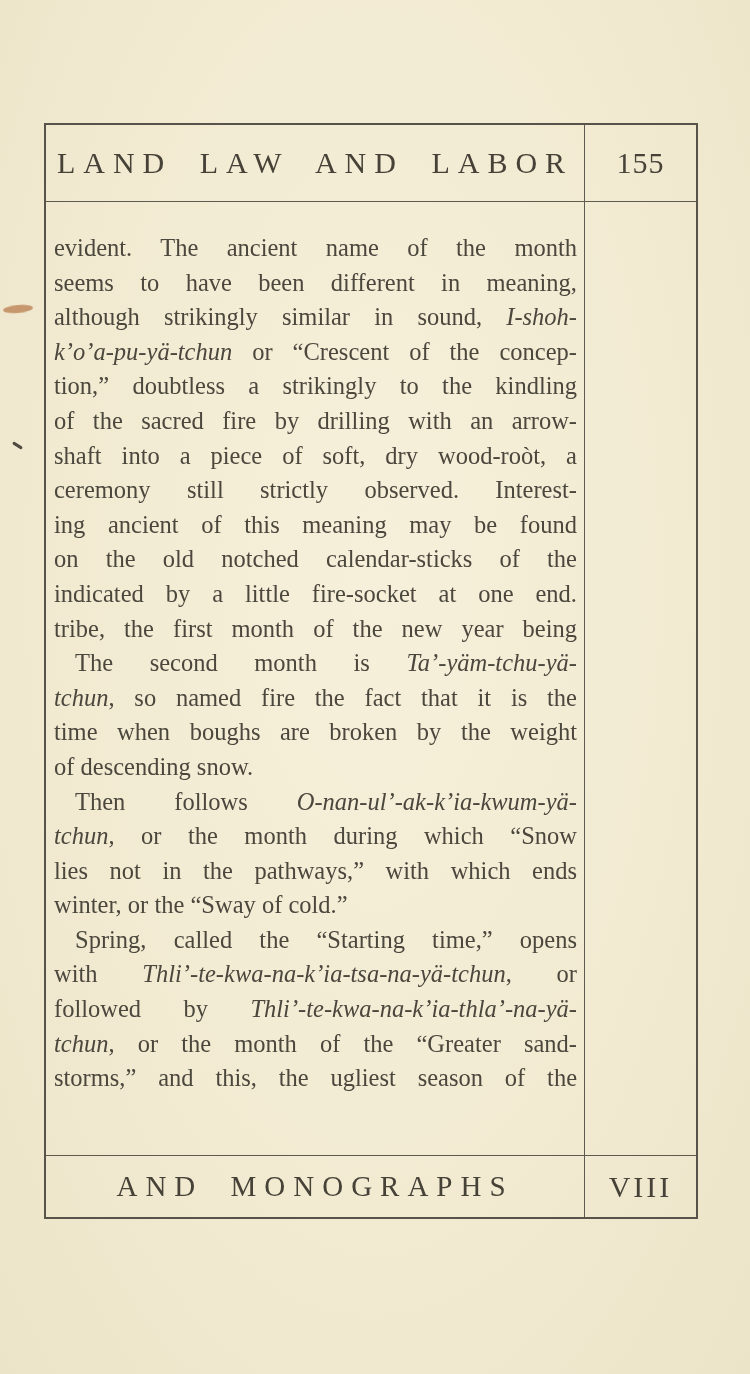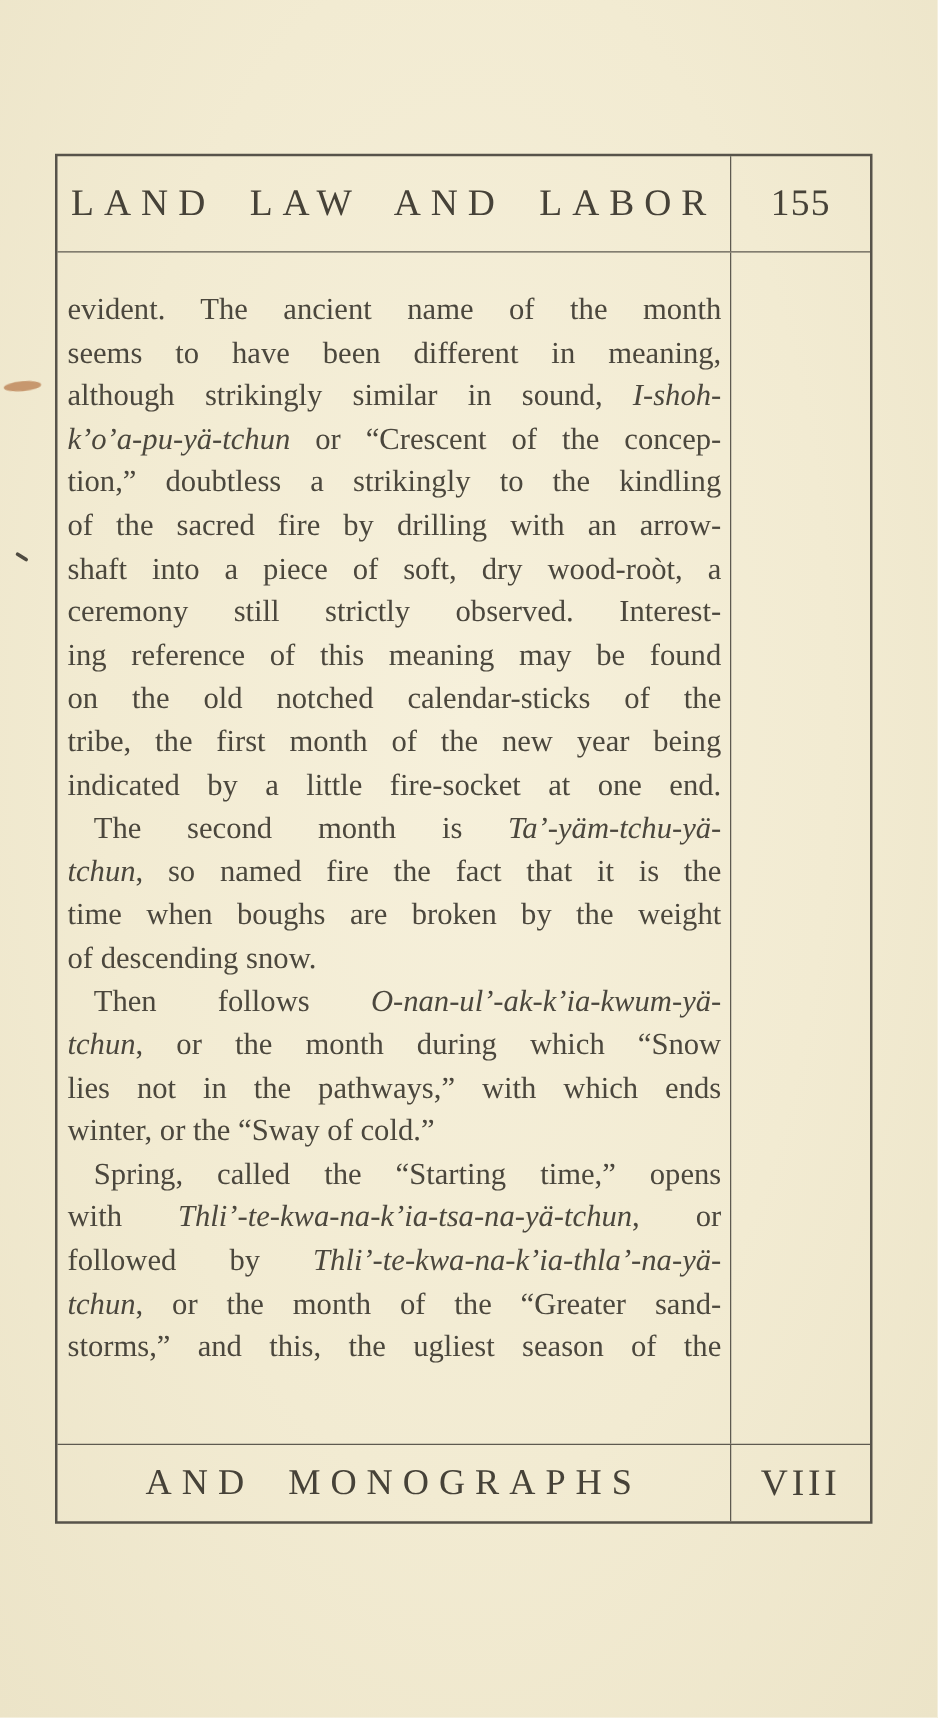--- a/index.html
+++ b/index.html
@@ -96,24 +96,24 @@
     <div class="row body-row">
       <div class="text-col">
         <div class="line"><span>evident.  The ancient name of the month</span><span class="it"></span><span></span></div>
         <div class="line"><span>seems to have been different in meaning,</span><span class="it"></span><span></span></div>
         <div class="line"><span>although strikingly similar in sound, </span><span class="it">I-shoh-</span><span></span></div>
         <div class="line"><span></span><span class="it">k’o’a-pu-yä-tchun</span><span> or “Crescent of the concep-</span></div>
         <div class="line"><span>tion,” doubtless a strikingly to the kindling</span><span class="it"></span><span></span></div>
         <div class="line"><span>of the sacred fire by drilling with an arrow-</span><span class="it"></span><span></span></div>
         <div class="line"><span>shaft into a piece of soft, dry wood-roòt, a</span><span class="it"></span><span></span></div>
         <div class="line"><span>ceremony still strictly observed.  Interest-</span><span class="it"></span><span></span></div>
-        <div class="line"><span>ing reference of this meaning may be found</span><span class="it"></span><span></span></div>
+        <div class="line"><span>ing ancient of this meaning may be found</span><span class="it"></span><span></span></div>
         <div class="line"><span>on the old notched calendar-sticks of the</span><span class="it"></span><span></span></div>
+        <div class="line"><span>indicated by a little fire-socket at one end.</span><span class="it"></span><span></span></div>
         <div class="line"><span>tribe, the first month of the new year being</span><span class="it"></span><span></span></div>
-        <div class="line"><span>indicated by a little fire-socket at one end.</span><span class="it"></span><span></span></div>
         <div class="line ind"><span>The second month is </span><span class="it">Ta’-yäm-tchu-yä-</span><span></span></div>
         <div class="line"><span class="it">tchun</span><span>, so named fire the fact that it is the</span></div>
         <div class="line"><span>time when boughs are broken by the weight</span><span class="it"></span><span></span></div>
         <div class="line end"><span>of descending snow.</span><span class="it"></span><span></span></div>
         <div class="line ind"><span>Then follows </span><span class="it">O-nan-ul’-ak-k’ia-kwum-yä-</span><span></span></div>
         <div class="line"><span class="it">tchun</span><span>, or the month during which “Snow</span></div>
         <div class="line"><span>lies not in the pathways,” with which ends</span><span class="it"></span><span></span></div>
         <div class="line end"><span>winter, or the “Sway of cold.”</span><span class="it"></span><span></span></div>
         <div class="line ind"><span>Spring, called the “Starting time,” opens</span><span class="it"></span><span></span></div>
         <div class="line"><span>with </span><span class="it">Thli’-te-kwa-na-k’ia-tsa-na-yä-tchun</span><span>, or</span></div>

